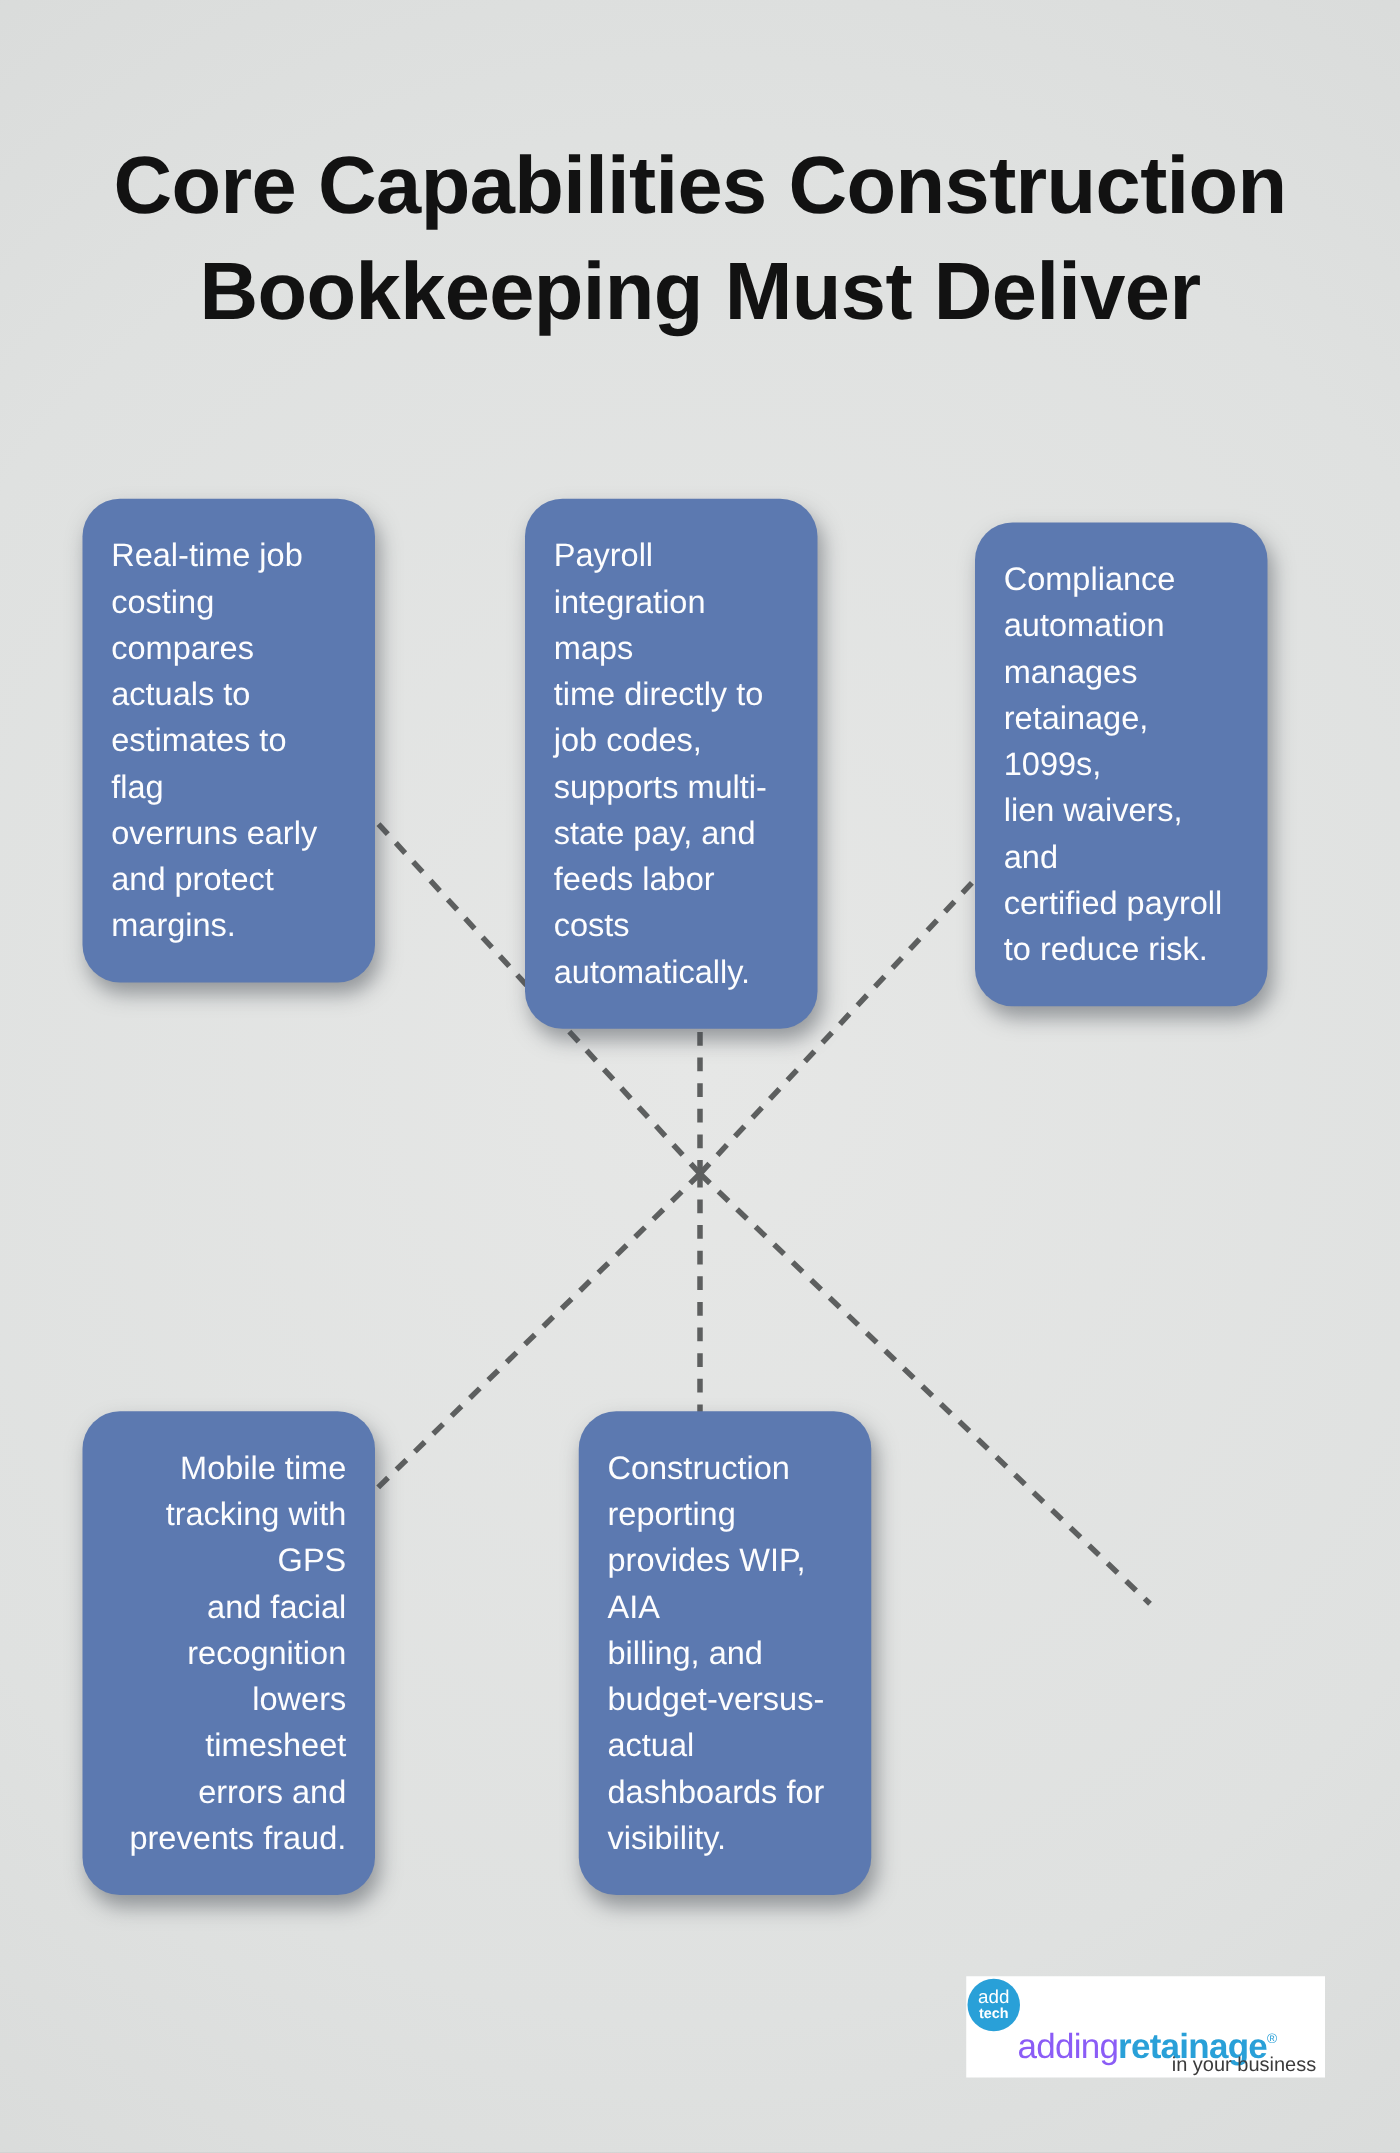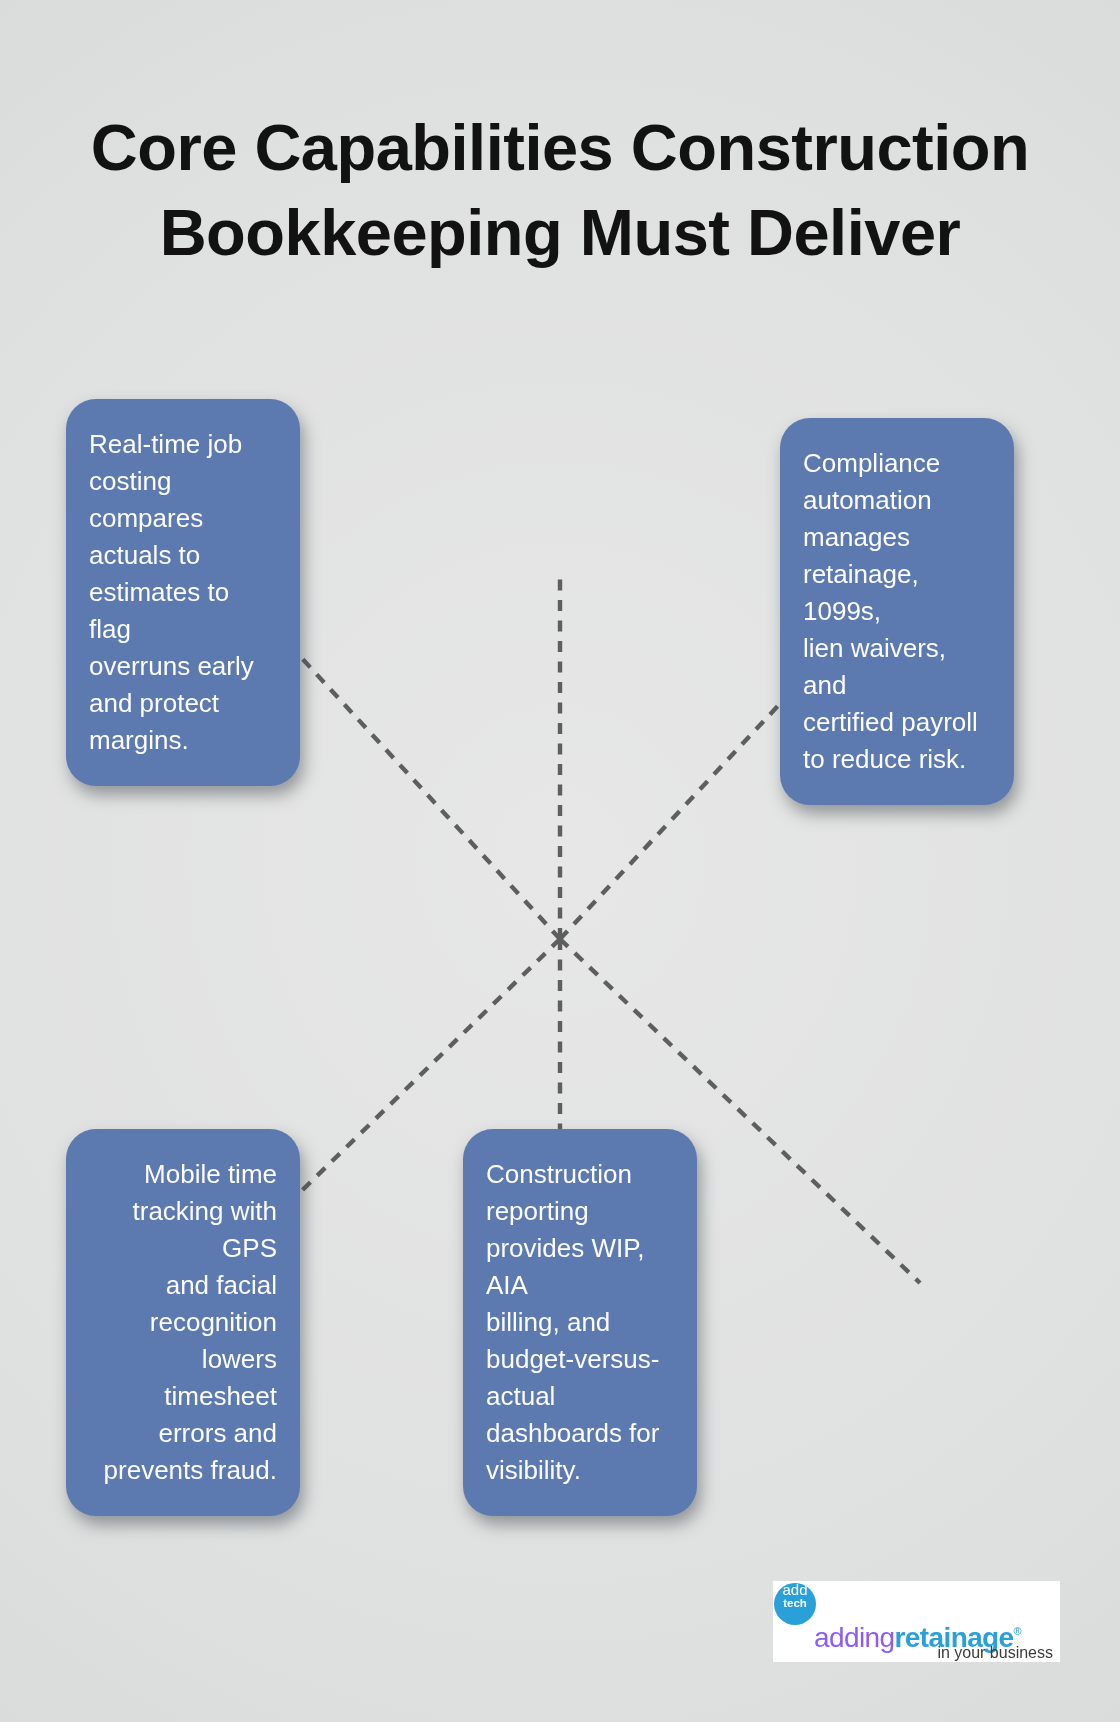--- a/index.html
+++ b/index.html
@@ -97,20 +97,21 @@
     left: 1px;
     top: 2px;
     width: 42px;
     height: 42px;
     border-radius: 50%;
     background: var(--logo-blue, #29a0d8);
     color: #ffffff;
     display: flex;
     flex-direction: column;
     align-items: center;
+    justify-content: center;
     text-align: center;
   }
   .badge-top    { font-size: 15px; line-height: 14px; font-weight: 400; }
   .badge-bottom { font-size: 11.5px; line-height: 12px; font-weight: 700; }
   .logo-brand {
     position: absolute;
     left: 41px;
     top: 36px;
     font-size: 28px;
     line-height: 28px;
@@ -151,20 +152,28 @@
     <line x1="560" y1="939" x2="920" y2="1283"></line>
   </svg>
 
   <div class="node n1">Real-time job
 costing compares
 actuals to
 estimates to flag
 overruns early
 and protect
 margins.</div>
+  <div class="node n2">Payroll
+integration maps
+time directly to
+job codes,
+supports multi-
+state pay, and
+feeds labor costs
+automatically.</div>
   <div class="node n3">Compliance
 automation
 manages
 retainage, 1099s,
 lien waivers, and
 certified payroll
 to reduce risk.</div>
   <div class="node n4">Mobile time
 tracking with GPS
 and facial

